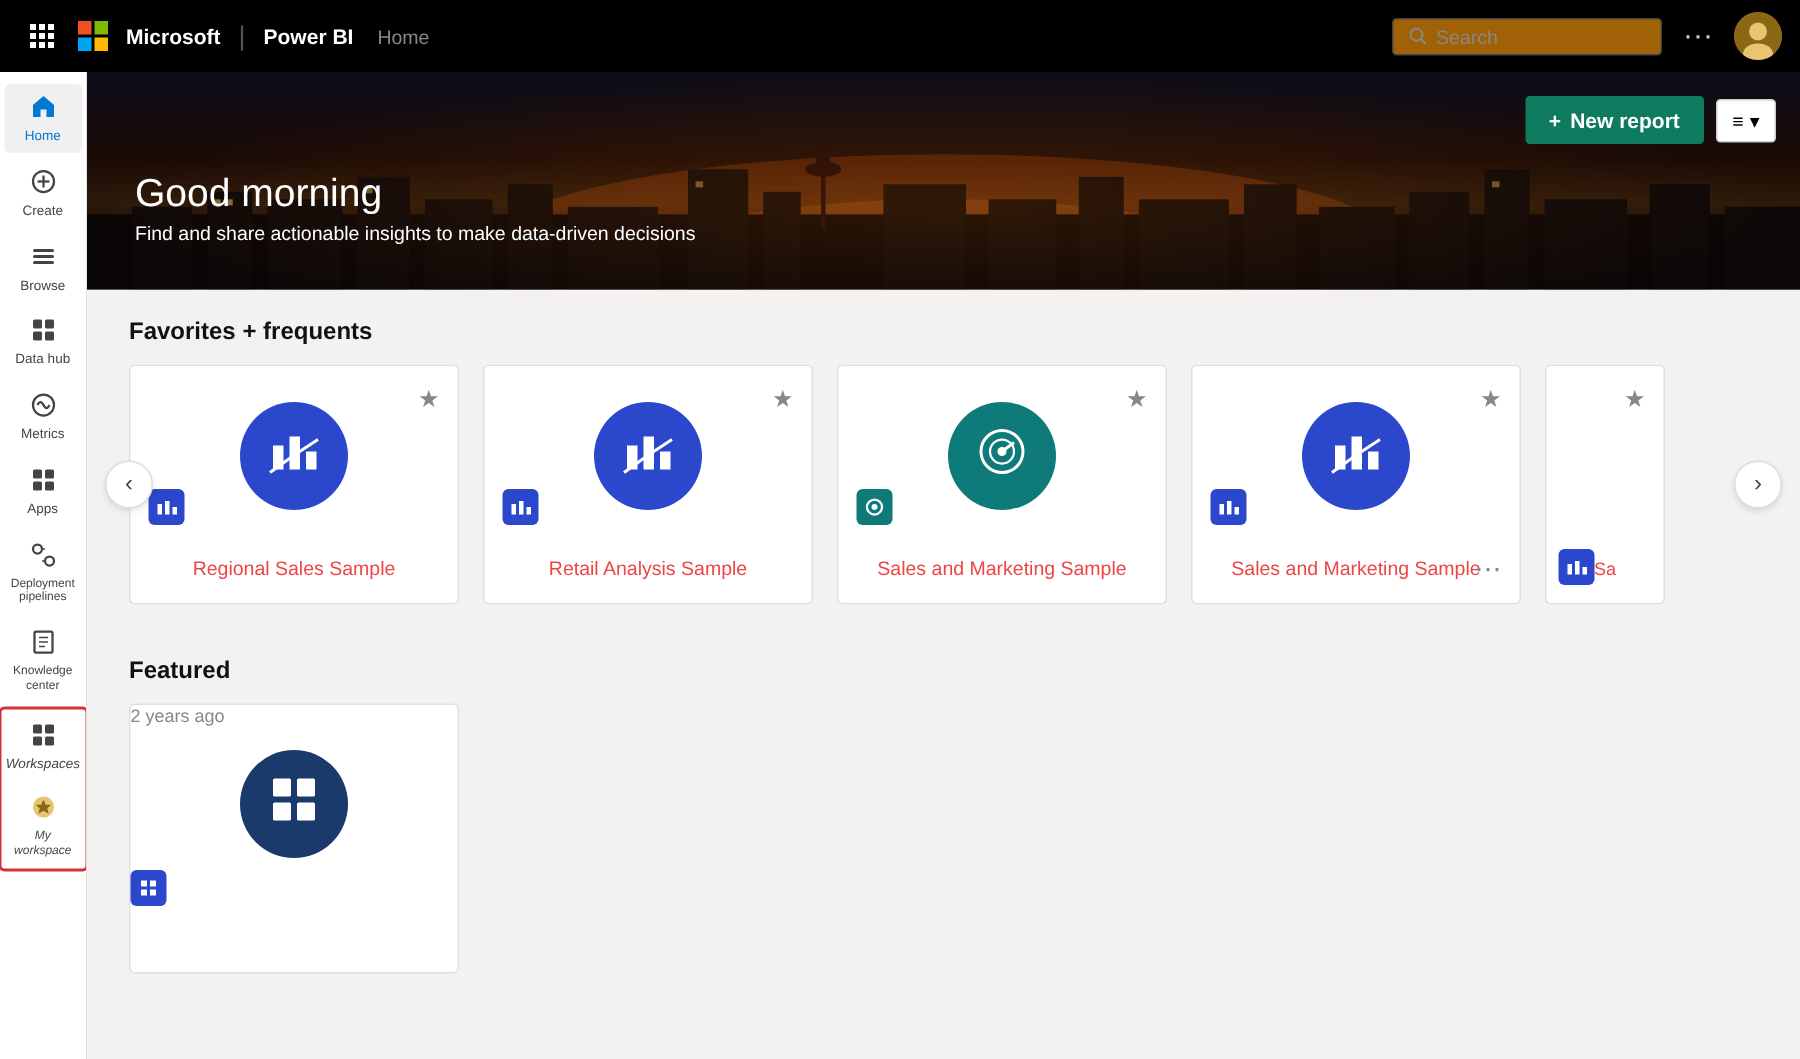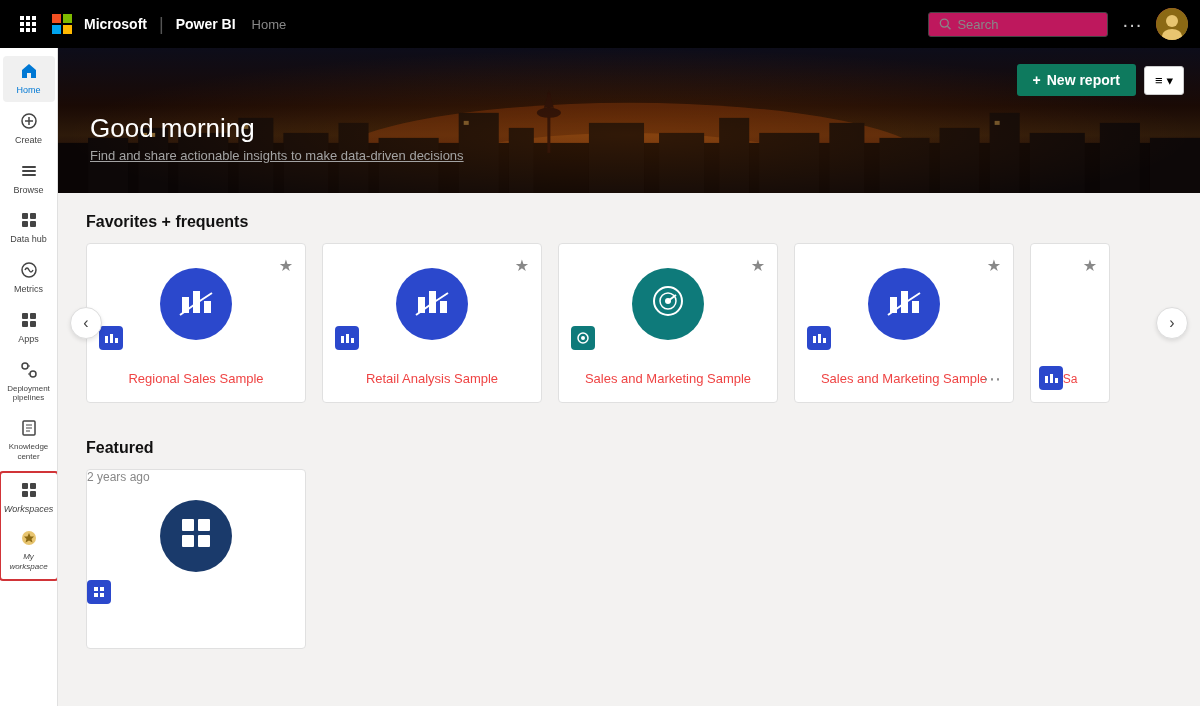--- a/index.html
+++ b/index.html
@@ -29,21 +29,21 @@
     }
     .ms-logo-sq { width: 9px; height: 9px; }
     .ms-logo-sq.r { background: #f25022; }
     .ms-logo-sq.g { background: #7fba00; }
     .ms-logo-sq.b { background: #00a4ef; }
     .ms-logo-sq.y { background: #ffb900; }
     .topbar-brand { color: #fff; font-size: 14px; font-weight: 600; }
     .topbar-sep { color: #555; margin: 0 4px; font-size: 18px; }
     .topbar-spacer { flex: 1; }
     .topbar-search {
-      background: #be185d;
+      background: #a16207;
       border: 1px solid #444;
       border-radius: 3px;
       display: flex; align-items: center;
       padding: 4px 10px; gap: 6px;
       width: 180px;
     }
     .topbar-search input {
       background: transparent; border: none; outline: none;
       color: #ccc; font-size: 13px; width: 100%;
     }
@@ -132,21 +132,21 @@
       background: radial-gradient(ellipse at 50% 60%, rgba(255,120,0,0.15) 0%, transparent 70%);
     }
     .hero-text {
       position: absolute;
       bottom: 30px; left: 32px;
     }
     .hero-title {
       color: #fff; font-size: 26px; font-weight: 300; margin-bottom: 4px;
     }
     .hero-subtitle {
-      color: #a3a3a3; font-size: 13px; text-decoration: underline;
+      color: #ffffff; font-size: 13px;
     }
     .hero-actions {
       position: absolute;
       top: 16px; right: 16px;
       display: flex; align-items: center; gap: 8px;
     }
     .btn-new-report {
       background: #0e7a5e;
       color: #fff;
       border: none;

